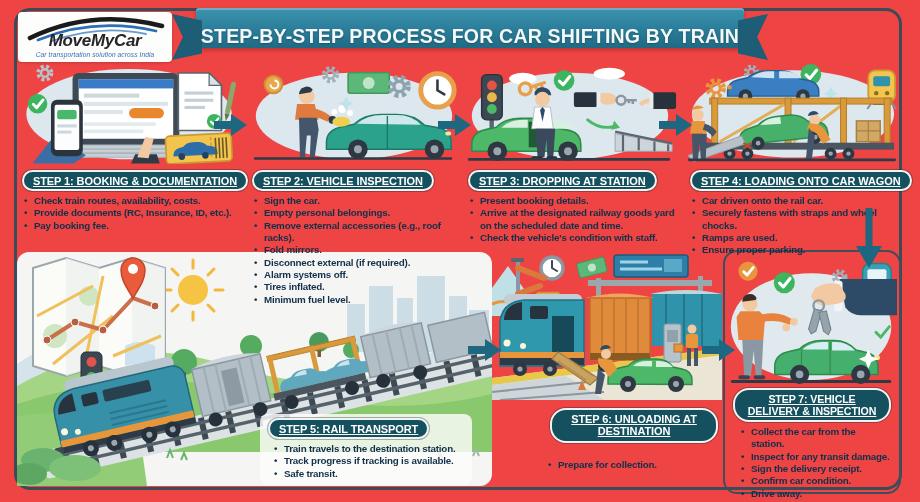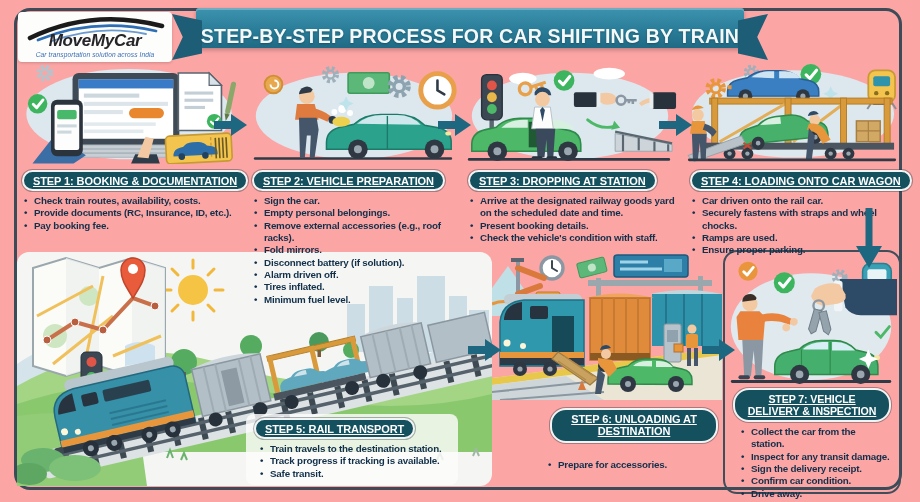--- a/index.html
+++ b/index.html
@@ -1,16 +1,16 @@
 <!DOCTYPE html>
 <html><head>
 <meta charset="utf-8">
 <style>
   html,body{margin:0;padding:0;background:#d8d8d6;}
-  .canvas{position:relative;width:920px;height:502px;background:#fca5a5;overflow:hidden;
+  .canvas{position:relative;width:920px;height:502px;background:#ef4444;overflow:hidden;
           font-family:"Liberation Sans",sans-serif;-webkit-font-smoothing:antialiased;}
   .frame{position:absolute;left:14px;top:8px;right:18px;bottom:12px;border:3px solid #3b4c58;border-radius:16px;pointer-events:none;z-index:1;}
   
   .logo-box{position:absolute;left:18px;top:12px;width:154px;height:48px;background:#fdfdfc;border-radius:4px;
             box-shadow:0 1px 3px rgba(0,0,0,.18);z-index:6;text-align:center;padding-top:2px;}
   .logo-name{font-size:17px;font-weight:bold;font-style:italic;color:#26262a;letter-spacing:-.3px;line-height:1;margin-top:-14px;}
   .logo-tagline{font-size:6.6px;font-style:italic;color:#3b6fb5;margin-top:2px;letter-spacing:.1px;}
   
   .banner{position:absolute;left:196px;top:8px;width:548px;height:40px;z-index:6;
           background:linear-gradient(180deg,#3d93ae 0%,#2a7d99 55%,#1f6a85 100%);
@@ -29,21 +29,21 @@
   .pill.wrap{white-space:normal;text-align:center;line-height:1.18;border-radius:16px;}
   .bullets{margin:4px 0 0 0;padding:0 2px 0 10px;list-style:none;}
   .bullets li{position:relative;padding-left:10px;font-size:9.8px;font-weight:bold;color:#12304a;
               line-height:1.26;letter-spacing:-.2px;}
   .bullets li::before{content:"•";position:absolute;left:0;top:0;}
   .c1{left:14px;width:228px;} .c2{left:244px;width:218px;} .c3{left:460px;width:218px;} .c4{left:682px;width:220px;}
   
   .arrow-r,.arrow-d{position:absolute;z-index:7;color:#1d6880;}
   
   .scene{position:absolute;z-index:2;}
-  .s5text{position:absolute;left:246px;top:414px;width:202px;z-index:5;background:rgba(253,253,251,.82);
+  .s5text{position:absolute;left:260px;top:414px;width:202px;z-index:5;background:rgba(253,253,251,.82);
           border-radius:8px;padding:2px 6px 5px 4px;}
   .s5text .pill{margin:2px 0 0 4px;}
   .s6text{position:absolute;left:538px;top:396px;width:188px;z-index:5;text-align:center;}
   .s6text .pill{margin:12px;width:168px;box-sizing:border-box;}
   .s6text .bullets{text-align:left;}
   .s7panel{position:absolute;left:723px;top:250px;width:174px;height:240px;border:2px solid #3e4f5b;
            border-radius:14px;z-index:3;}
   .s7text{position:absolute;left:731px;top:388px;width:162px;z-index:5;text-align:center;}
   .s7text .pill{margin:0;width:158px;box-sizing:border-box;font-size:10.6px;}
   .s7text .bullets{text-align:left;}
@@ -181,28 +181,28 @@
         <path d="M70 50 q10 2 18 8 l-3 6 q-9 -5 -17 -6 z" fill="#e07b3f"></path>
         <circle cx="90" cy="62" r="4" fill="#2e3a45"></circle>
         <ellipse cx="99" cy="64" rx="9" ry="5" fill="#ecd04e"></ellipse>
         <circle cx="92" cy="54" r="3" fill="#fff"></circle>
           <circle cx="100" cy="51" r="4" fill="#fff"></circle>
           <circle cx="108" cy="55" r="3" fill="#fff"></circle>
       </g>
       <path d="M104 38 l2.5 5 5 2.5 -5 2.5 -2.5 5 -2.5 -5 -5 -2.5 5 -2.5 z" fill="#bfe3ea"></path>
       <rect x="10" y="100" width="202" height="2.6" rx="1.3" fill="#2e3a45"></rect>
     </svg>
-    <div class="pill">STEP 2: VEHICLE PREPARATION</div>
+    <div class="pill">STEP 2: VEHICLE INSPECTION</div>
     <ul class="bullets">
         <li>Sign the car.</li>
         <li>Empty personal belongings.</li>
         <li>Remove external accessories (e.g., roof racks).</li>
         <li>Fold mirrors.</li>
-        <li>Disconnect battery (if solution).</li>
-        <li>Alarm driven off.</li>
+        <li>Disconnect external (if required).</li>
+        <li>Alarm systems off.</li>
         <li>Tires inflated.</li>
         <li>Minimum fuel level.</li>
       </ul>
   </section>
 
   <section class="col c3">
     <svg class="illus" viewBox="0 0 222 104">
       <ellipse cx="112" cy="58" rx="100" ry="44" fill="#dde8ee"></ellipse>
       <ellipse cx="64" cy="20" rx="14" ry="6" fill="#fff"></ellipse>
         <ellipse cx="152" cy="15" rx="16" ry="6" fill="#fff"></ellipse>
@@ -253,22 +253,22 @@
       </g>
       <g>
         <path d="M158 94 h58 v-7 l-58 -11 z" fill="#cdd5da" stroke="#9aa7ad"></path>
         <path d="M158 74 l58 12" stroke="#5a6670" stroke-width="2.5"></path>
         <path d="M166 77 v17 M182 80 v13 M198 84 v10 M212 87 v7" stroke="#5a6670" stroke-width="2.2"></path>
       </g>
       <rect x="8" y="101" width="206" height="2.6" rx="1.3" fill="#2e3a45"></rect>
     </svg>
     <div class="pill">STEP 3: DROPPING AT STATION</div>
     <ul class="bullets">
+        <li>Present booking details.</li>
         <li>Arrive at the designated railway goods yard on the scheduled date and time.</li>
-        <li>Present booking details.</li>
         <li>Check the vehicle's condition with staff.</li>
       </ul>
   </section>
 
   <section class="col c4">
     <svg class="illus" viewBox="0 0 222 104">
       <ellipse cx="112" cy="56" rx="102" ry="44" fill="#dde8ee"></ellipse>
       <use href="#d-gear" transform="translate(34 30)" style="color:#e8963c"></use>
       <use href="#d-gear" transform="translate(70 14) scale(0.75)" style="color:#9fb0ba"></use>
       <use href="#d-check" transform="translate(130 16) scale(1.05)" style="color:#3cb55e"></use>
@@ -623,21 +623,21 @@
     <ul class="bullets">
         <li>Train travels to the destination station.</li>
         <li>Track progress if tracking is available.</li>
         <li>Safe transit.</li>
       </ul>
   </div>
 
   <div class="s6text">
     <div class="pill wrap">STEP 6: UNLOADING AT DESTINATION</div>
     <ul class="bullets">
-        <li>Prepare for accessories.</li>
+        <li>Prepare for collection.</li>
       </ul>
   </div>
 
   <div class="s7text">
     <div class="pill wrap">STEP 7: VEHICLE DELIVERY &amp; INSPECTION</div>
     <ul class="bullets">
         <li>Collect the car from the station.</li>
         <li>Inspect for any transit damage.</li>
         <li>Sign the delivery receipt.</li>
         <li>Confirm car condition.</li>

